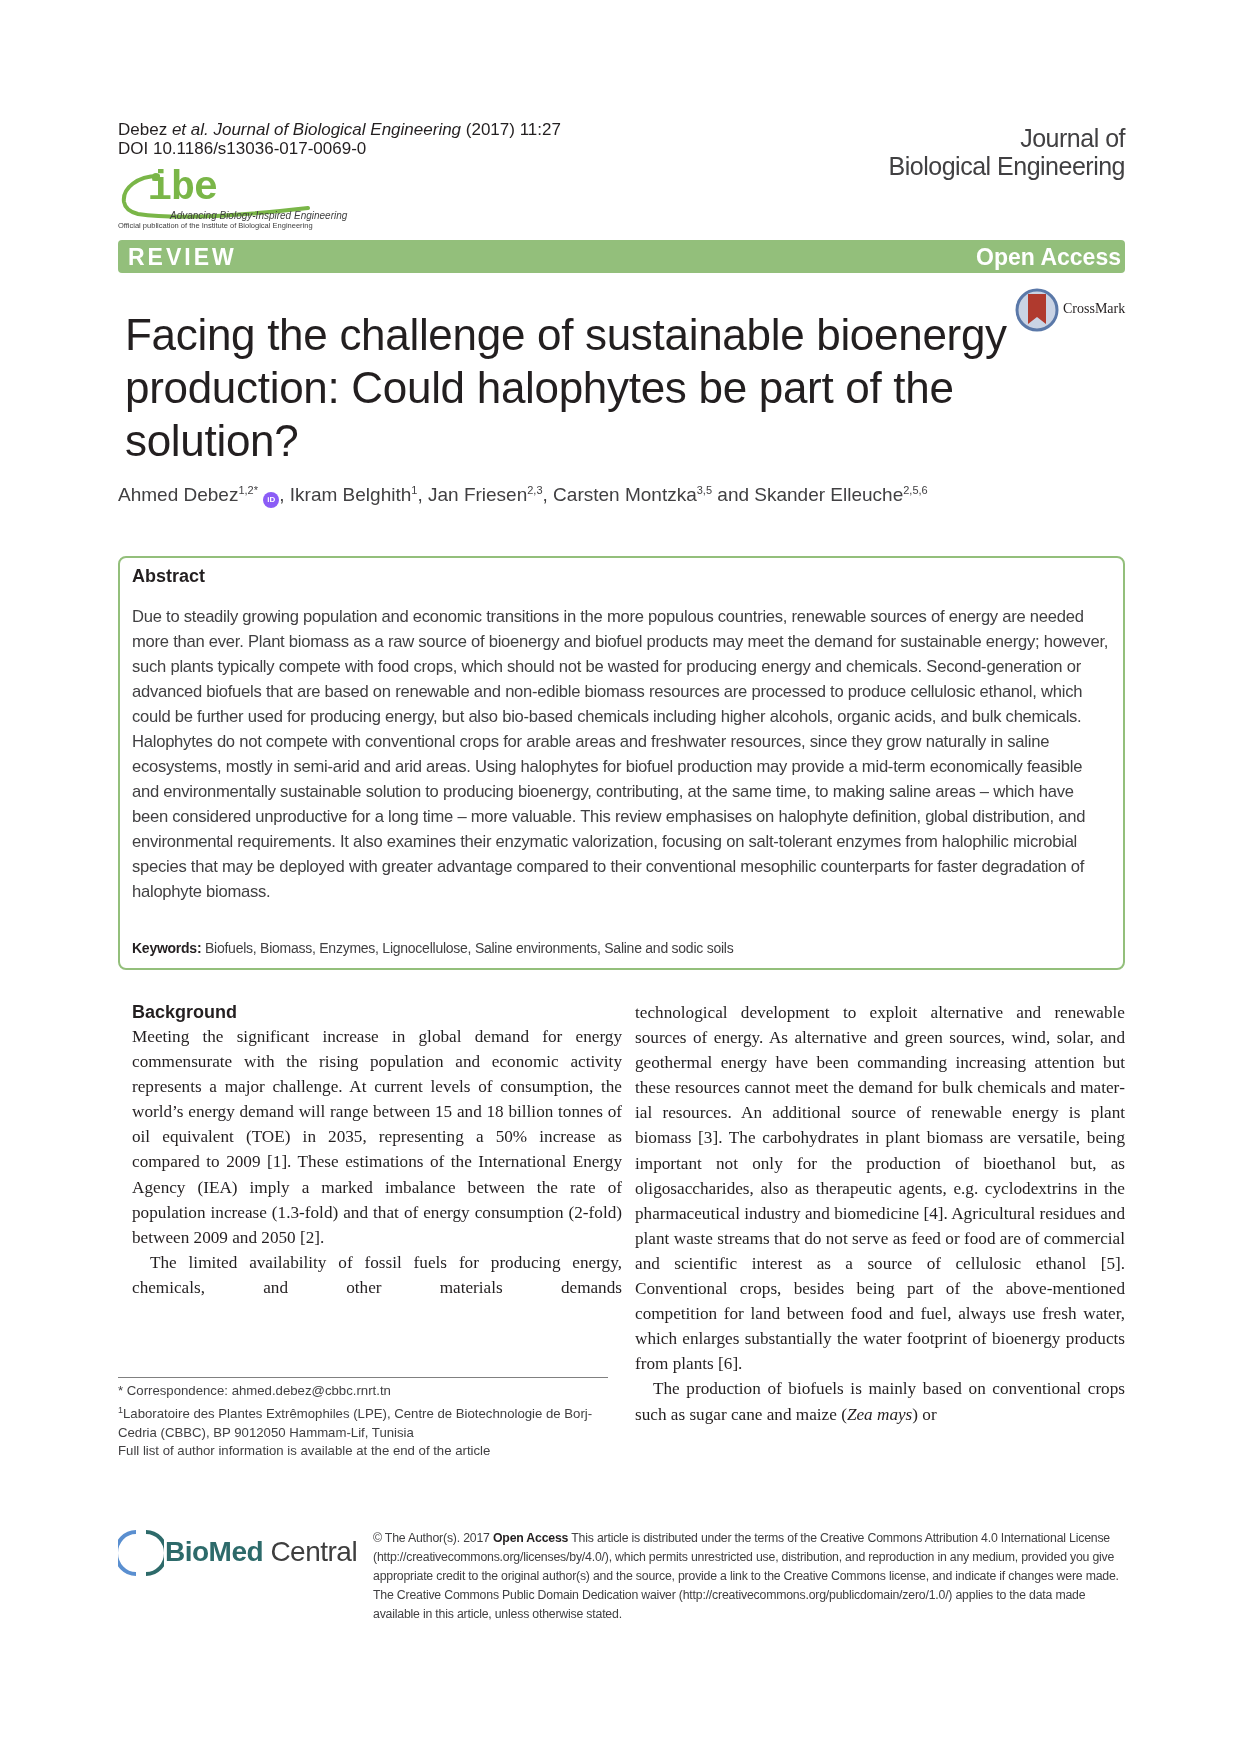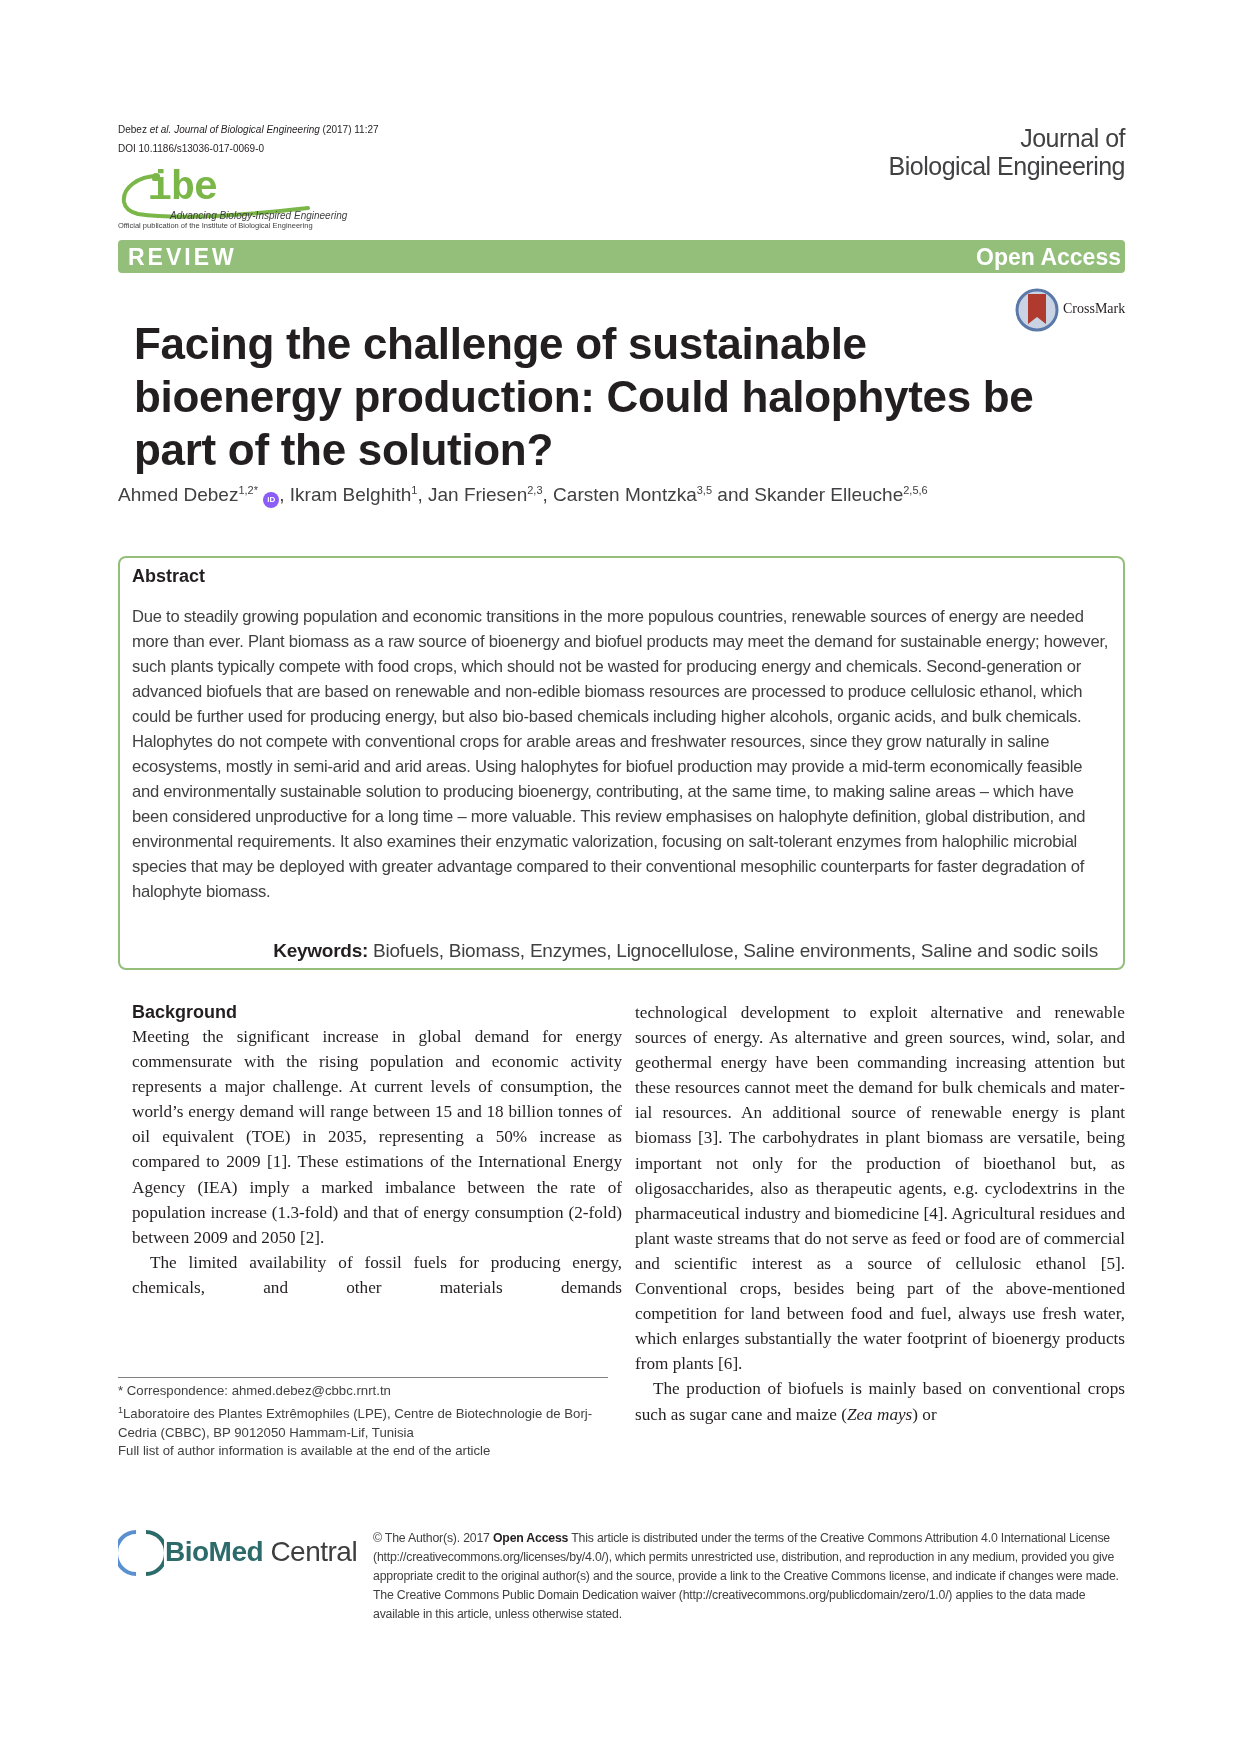--- a/index.html
+++ b/index.html
@@ -1,21 +1,21 @@
 <!DOCTYPE html>
 <html><head>
 <meta charset="utf-8">
 <style>
   html, body { margin: 0; padding: 0; background: #ffffff; }
   body { width: 1239px; height: 1754px; position: relative; overflow: hidden; color: #231f20; }
   .abs { position: absolute; }
   .sans { font-family: "Liberation Sans", "DejaVu Sans", sans-serif; }
   .serif { font-family: "Liberation Serif", "DejaVu Serif", serif; }
 
-  #cite { left: 118px; top: 120px; font-size: 10px; line-height: 19px; color: #231f20; }
+  #cite { left: 118px; top: 120px; font-size: 17px; line-height: 19px; color: #231f20; }
   #cite .j { font-style: italic; }
 
   #ibe-logo { left: 118px; top: 168px; width: 220px; height: 62px; }
   #ibe-word { left: 148px; top: 166px; font-size: 40px; font-weight: bold; color: #7ab648; letter-spacing: -1px; font-family: Liberation Mono, monospace; }
   #ibe-tag { left: 170px; top: 210px; font-size: 10px; font-style: italic; font-weight: normal; color: #3e3e3e; }
   #ibe-sub { left: 118px; top: 221px; font-size: 7.5px; color: #3e3e3e; }
 
   #journal-name { right: 114px; top: 124px; text-align: right; font-size: 25px; line-height: 28px; color: #414042; letter-spacing: -0.5px; }
 
   #type-bar { left: 118px; top: 240px; width: 1007px; height: 33px; background: #93bf7b; border-radius: 4px; }
@@ -26,21 +26,21 @@
   #crossmark-text { left: 1063px; top: 301px; font-size: 14px; color: #231f20; }
 
   #title { left: 118px; top: 301px; width: 900px; font-size: 44px; line-height: 53px; color: #231f20; letter-spacing: -0.3px; }
   #authors { left: 118px; top: 484px; font-size: 19px; color: #414042; }
   #authors sup { font-size: 11px; }
   .orcid { display: inline-block; width: 16px; height: 16px; border-radius: 50%; background: #8b5cf6; color: #fff; font-size: 8px; line-height: 16px; text-align: center; vertical-align: -1px; font-weight: bold; }
 
   #abstract-box { left: 118px; top: 556px; width: 1003px; height: 410px; border: 2px solid #93bf7b; border-radius: 8px; }
   #abstract-head { left: 132px; top: 566px; font-size: 18px; font-weight: bold; color: #231f20; }
   #abstract-body { left: 132px; top: 604px; width: 978px; font-size: 16.6px; line-height: 25px; color: #414042; letter-spacing: -0.25px; }
-  #keywords { left: 120px; top: 940px; width: 978px; font-size: 19px; color: #414042; letter-spacing: -0.25px; text-align: right; }
+  #keywords { left: 132px; top: 940px; width: 978px; font-size: 14px; color: #414042; letter-spacing: -0.25px; }
   #keywords b { color: #231f20; }
 
   .col { font-size: 17.2px; line-height: 25.1px; color: #231f20; text-align: justify; }
   #col-left { left: 132px; top: 1000px; width: 490px; }
   #col-right { left: 635px; top: 1000px; width: 490px; }
   .sec-head { font-family: "Liberation Sans", sans-serif; font-weight: bold; font-size: 18px; line-height: 24px; }
   .p { margin: 0; }
   .indent { text-indent: 18px; }
 
   #fn-rule { left: 118px; top: 1377px; width: 490px; height: 1px; background: #808080; }
@@ -77,21 +77,21 @@
 <div id="type-bar" class="abs"></div>
 <div id="type-label" class="abs sans">REVIEW</div>
 <div id="oa-label" class="abs sans">Open Access</div>
 
 <svg id="crossmark" class="abs" width="44" height="44" viewBox="0 0 44 44">
   <circle cx="22" cy="22" r="20" fill="#c9d3e4" stroke="#5a78a8" stroke-width="3"></circle>
   <path d="M13 6 L31 6 L31 36 L22 29 L13 36 Z" fill="#b03a2e"></path>
 </svg>
 <div id="crossmark-text" class="abs serif">CrossMark</div>
 
-<h1 id="title" class="abs sans" style="margin:16px;font-weight:bold;">Facing the challenge of sustainable bioenergy production: Could halophytes be part of the solution?</h1>
+<h1 id="title" class="abs sans" style="margin:7px;font-weight:normal;">Facing the challenge of sustainable bioenergy production: Could halophytes be part of the solution?</h1>
 
 <div id="authors" class="abs sans">
   <span>Ahmed Debez</span><sup>1,2*</sup>
   <span class="orcid">iD</span><span>, </span><span>Ikram Belghith</span><sup>1</sup><span>, </span><span>Jan Friesen</span><sup>2,3</sup><span>, </span><span>Carsten Montzka</span><sup>3,5</sup><span> and </span><span>Skander Elleuche</span><sup>2,5,6</sup>
 </div>
 
 <div id="abstract-box" class="abs"></div>
 <div id="abstract-head" class="abs sans">Abstract</div>
 <div id="abstract-body" class="abs sans">Due to steadily growing population and economic transitions in the more populous countries, renewable sources of energy are needed more than ever. Plant biomass as a raw source of bioenergy and biofuel products may meet the demand for sustainable energy; however, such plants typically compete with food crops, which should not be wasted for producing energy and chemicals. Second-generation or advanced biofuels that are based on renewable and non-edible biomass resources are processed to produce cellulosic ethanol, which could be further used for producing energy, but also bio-based chemicals including higher alcohols, organic acids, and bulk chemicals. Halophytes do not compete with conventional crops for arable areas and freshwater resources, since they grow naturally in saline ecosystems, mostly in semi-arid and arid areas. Using halophytes for biofuel production may provide a mid-term economically feasible and environmentally sustainable solution to producing bioenergy, contributing, at the same time, to making saline areas – which have been considered unproductive for a long time – more valuable. This review emphasises on halophyte definition, global distribution, and environmental requirements. It also examines their enzymatic valorization, focusing on salt-tolerant enzymes from halophilic microbial species that may be deployed with greater advantage compared to their conventional mesophilic counterparts for faster degradation of halophyte biomass.</div>
 <div id="keywords" class="abs sans"><b>Keywords:</b><span> Biofuels, Biomass, Enzymes, Lignocellulose, Saline environments, Saline and sodic soils</span></div>

